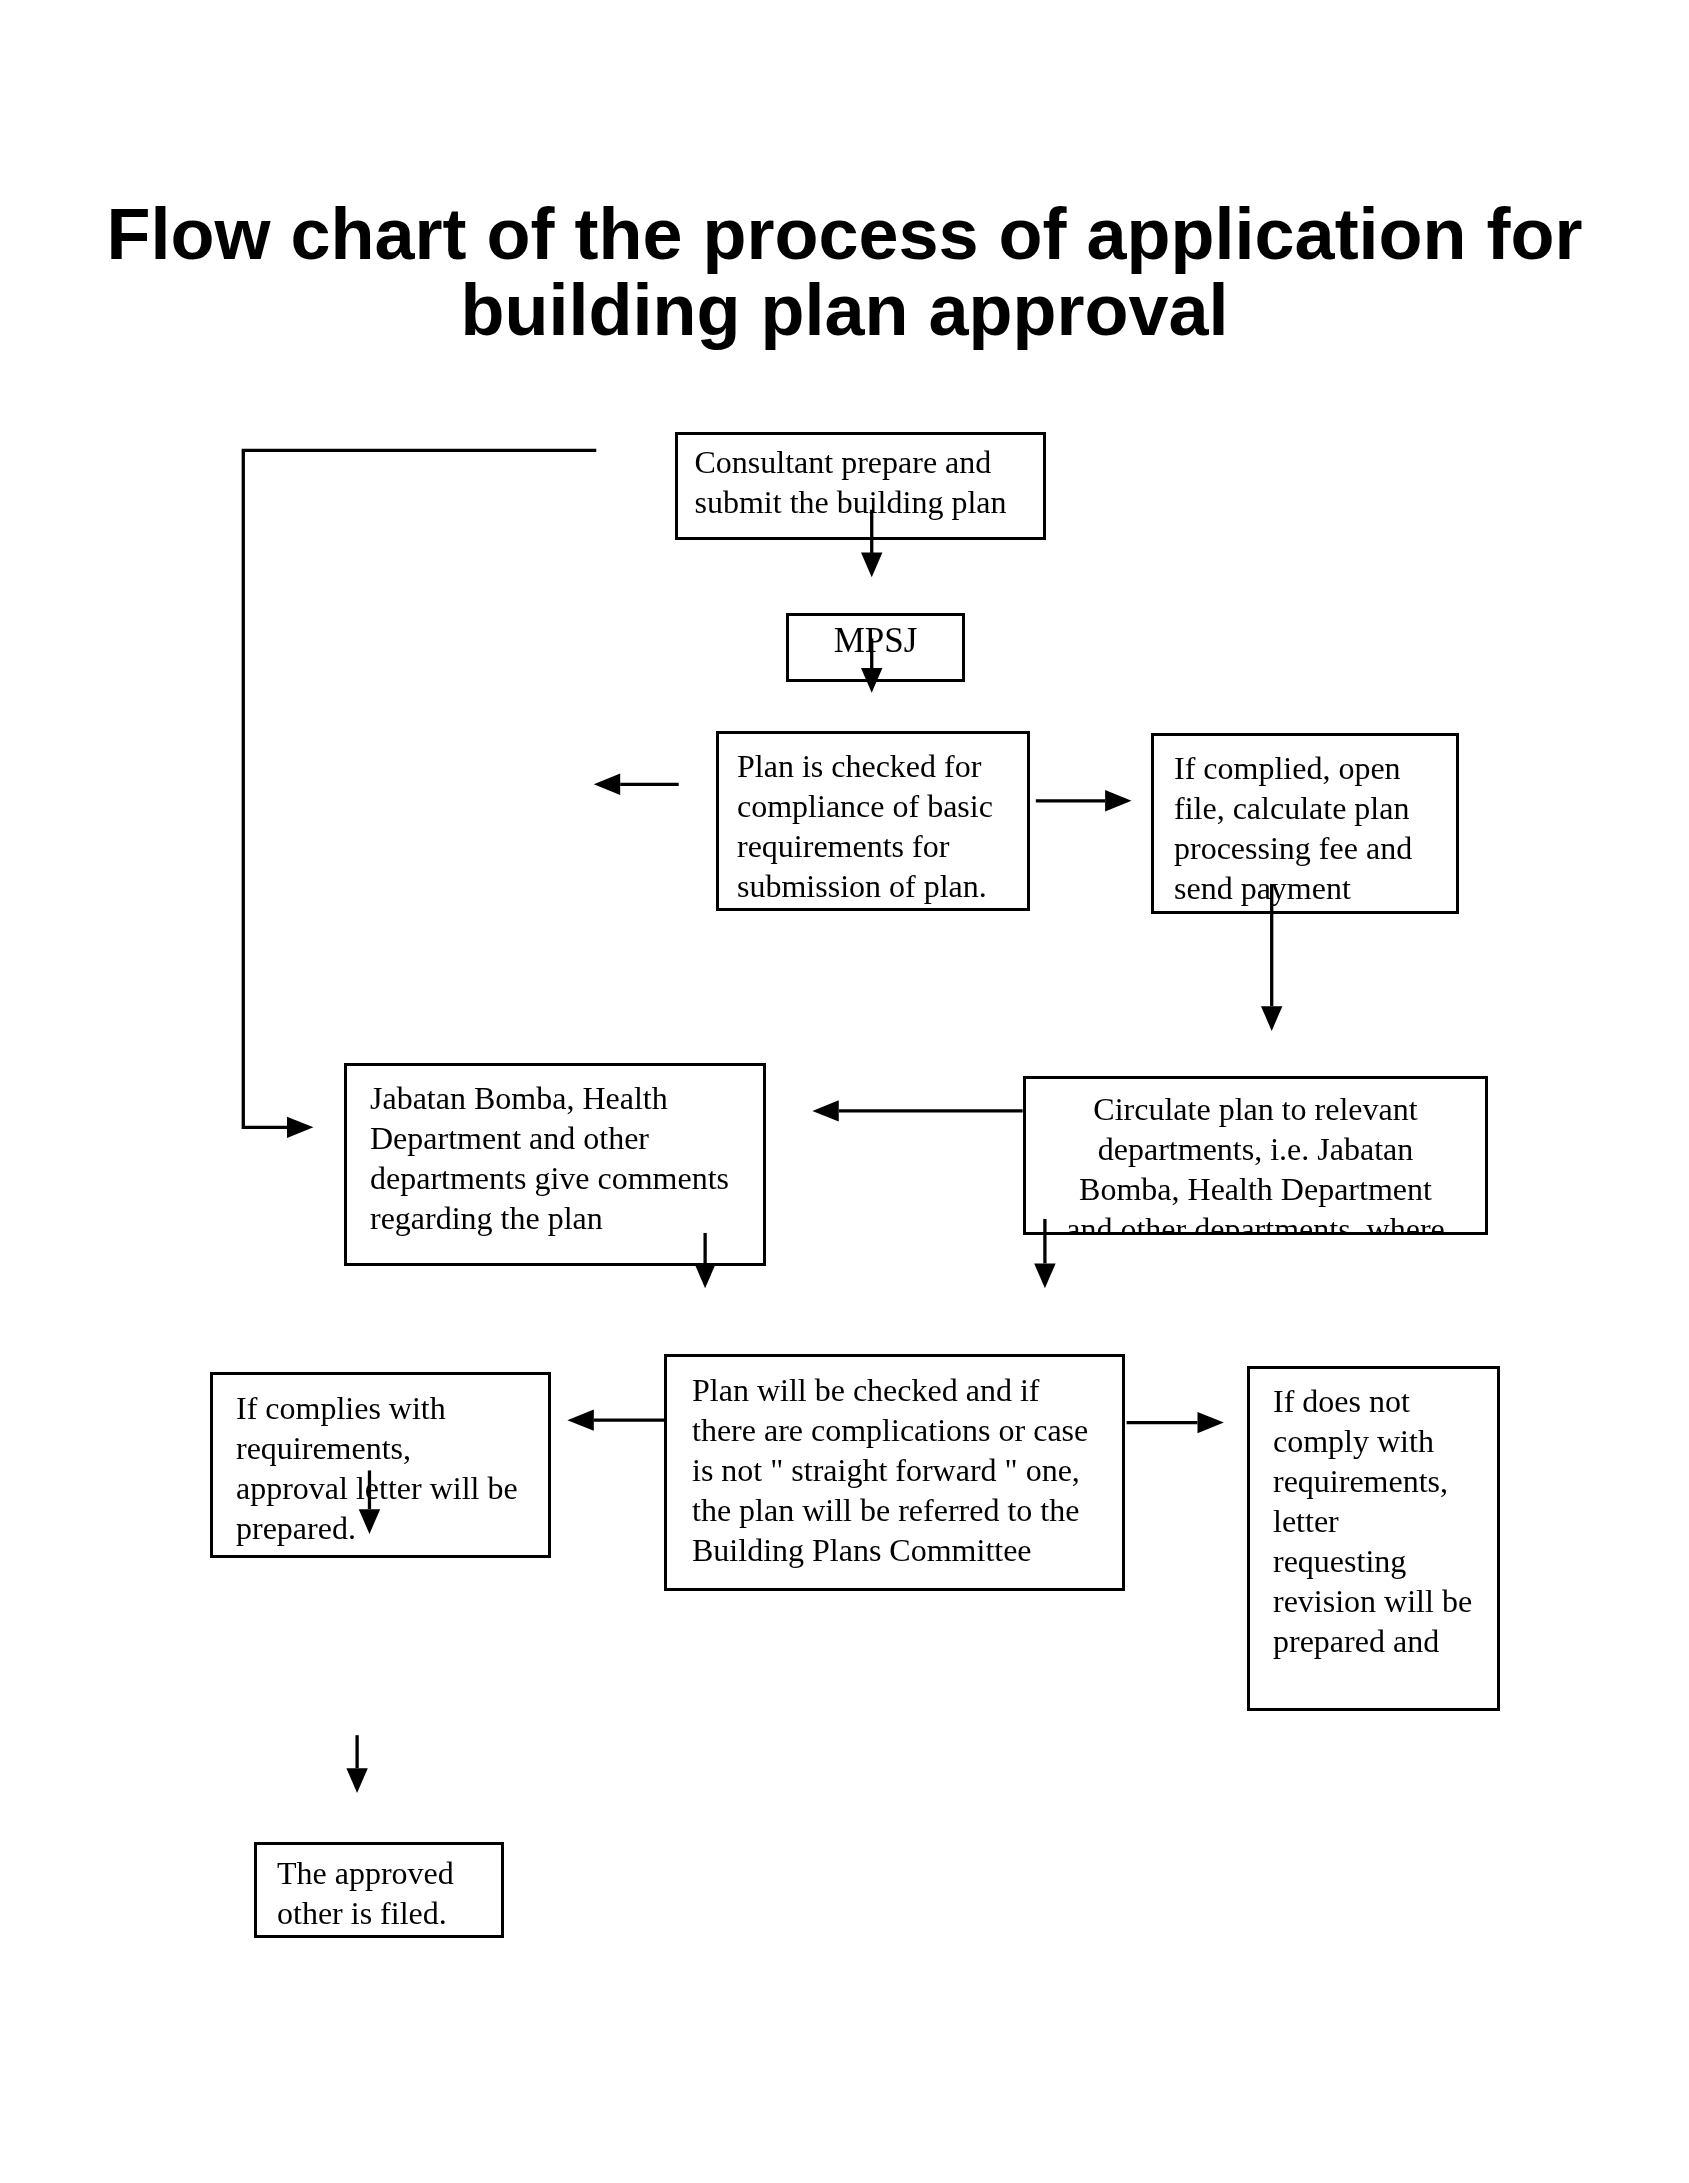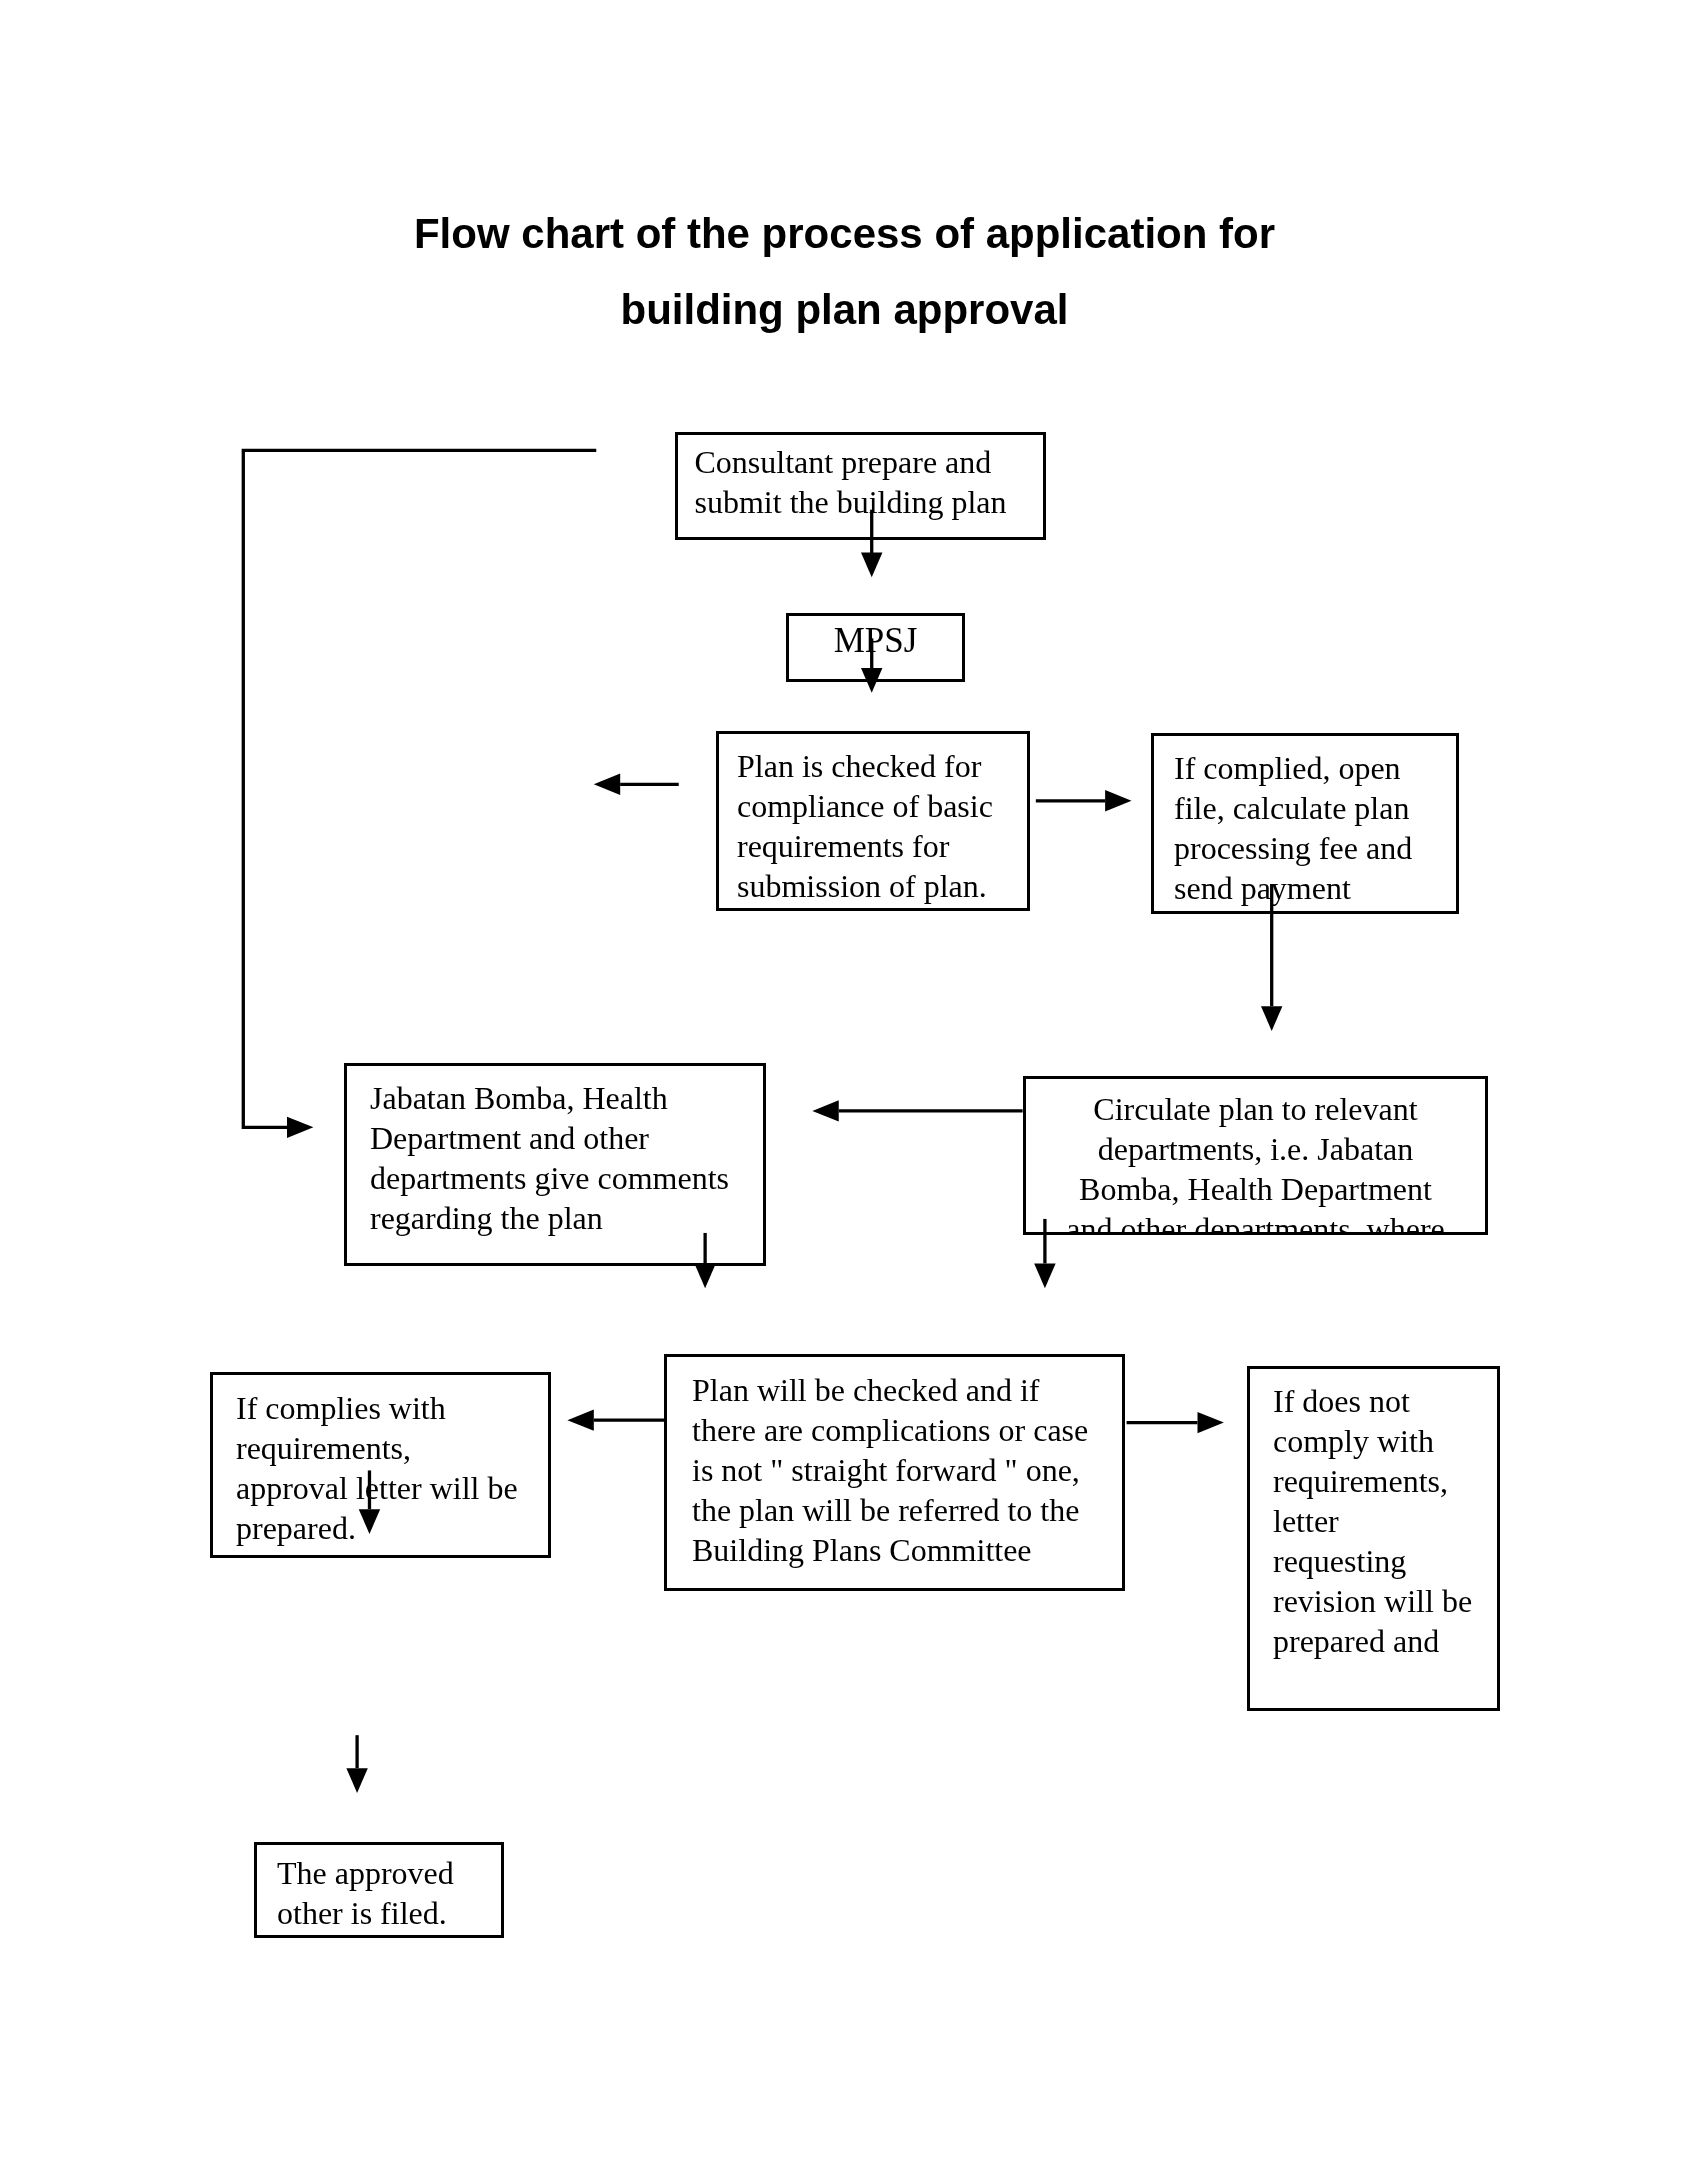--- a/index.html
+++ b/index.html
@@ -3,21 +3,21 @@
 <meta charset="utf-8">
 <style>
   html,body{margin:0;padding:0;background:#ffffff;}
   .page{
     position:relative;width:1689px;height:2183px;background:#ffffff;
     font-family:"Liberation Serif",serif;color:#000;overflow:hidden;
   }
   .title{
     position:absolute;left:0;top:196px;width:100%;text-align:center;
     font-family:"Liberation Sans",sans-serif;font-weight:700;
-    font-size:42px;line-height:76px;white-space:pre;color:#000;
+    font-size:72px;line-height:76px;white-space:pre;color:#000;
   }
   .node{
     position:absolute;border:3.3px solid #000;box-sizing:border-box;
     background:#ffffff;overflow:hidden;margin-top:34px;
   }
   .node .txt{display:block;font-size:32px;line-height:40px;white-space:pre;}
 
   #n-consultant{left:675px;top:398px;width:371px;height:108px;padding:6.6px 16.5px;}
   #n-mpsj{left:786px;top:579px;width:179px;height:69px;padding-top:5px;text-align:center;}
   #n-mpsj .txt{font-size:35px;}

